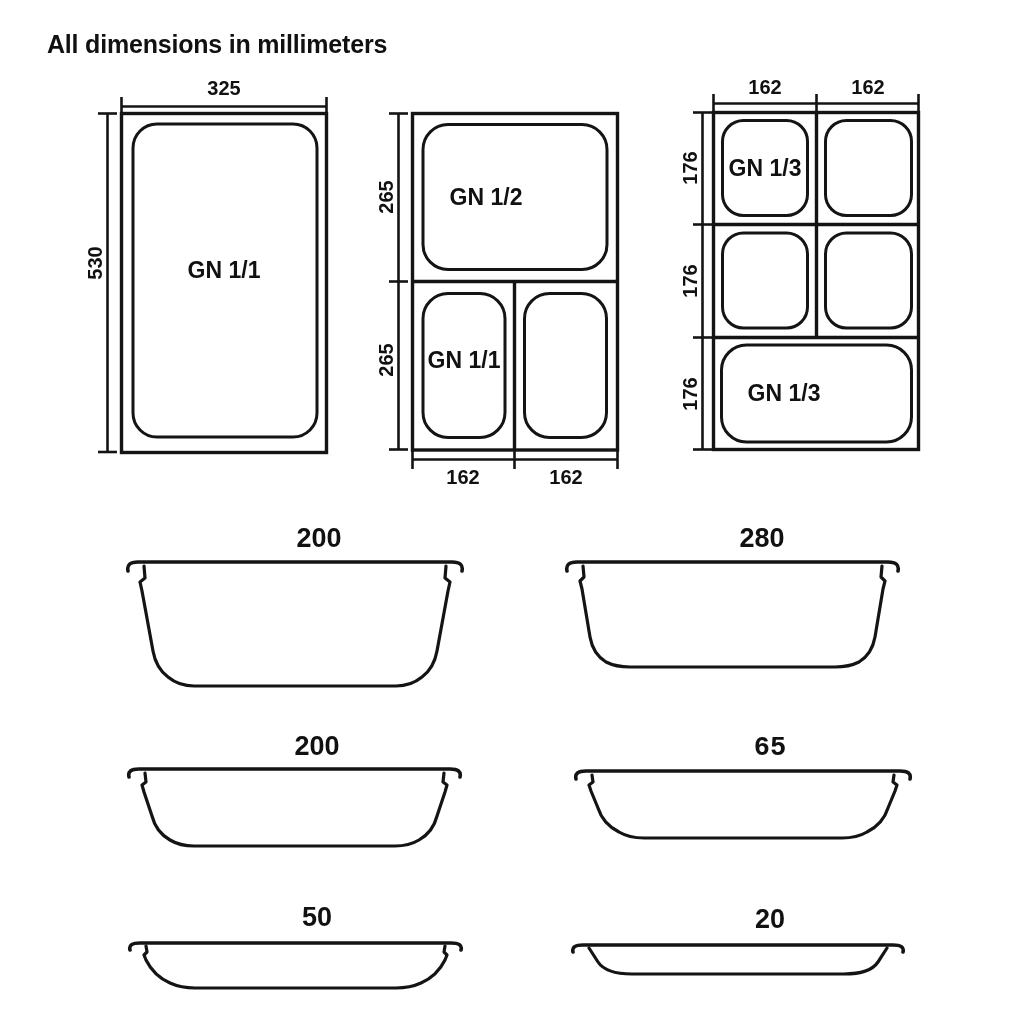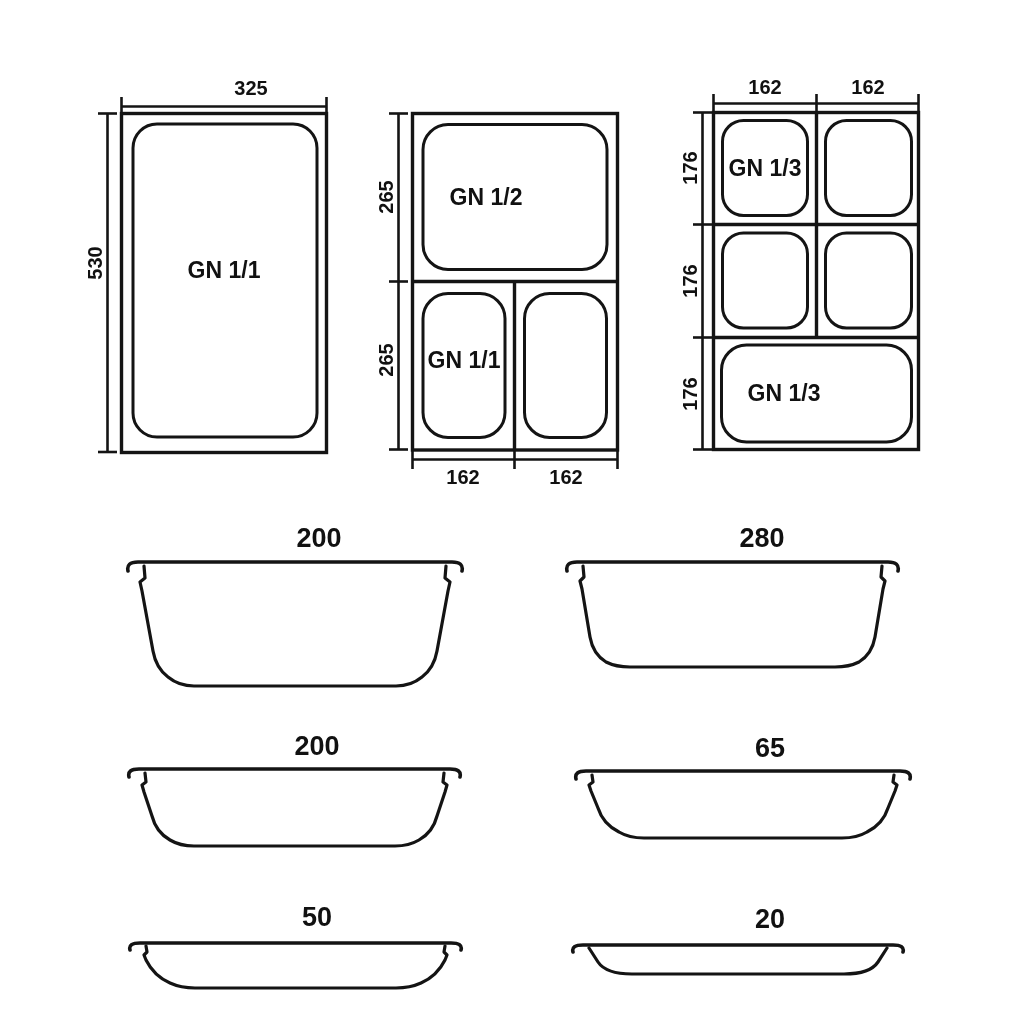--- a/index.html
+++ b/index.html
@@ -21,20 +21,21 @@
   .lbl.v{transform:translate(-50%,-50%) rotate(-90deg);}
   .dim{font-size:20px;}
   .gn{font-size:23px;}
   .depth{font-size:27px;margin-left:24px;}
 </style>
 </head>
 <body>
 
 <div class="canvas">
 
+  <div class="title">All dimensions in millimeters</div>
 
   <svg class="linework" width="1024" height="1024" viewBox="0 0 1024 1024" fill="none" stroke="#141414">
 
     <g>
       <rect x="121.5" y="113.5" width="205" height="339" stroke-width="3.4"></rect>
       <rect x="133" y="124" width="184" height="313" rx="24" stroke-width="3"></rect>
       <line x1="121" y1="106.5" x2="327" y2="106.5" stroke-width="2.6"></line>
       <line x1="121.5" y1="97" x2="121.5" y2="116" stroke-width="2.6"></line>
       <line x1="326.5" y1="97" x2="326.5" y2="116" stroke-width="2.6"></line>
       <line x1="107.5" y1="113" x2="107.5" y2="452" stroke-width="2.6"></line>
@@ -112,21 +113,21 @@
                  L 396 988 Q 410 988 421 983 Q 437 976 445 960 L 447 955 L 444 952 L 445 946" stroke-width="3.2"></path>
       </g>
 
       <g>
         <path d="M 573 952 Q 571 945 583 945 L 893 945 Q 905 945 903 952" stroke-width="3.6"></path>
         <path d="M 589 948 L 598 962 Q 606 974 632 974 L 844 974 Q 870 974 878 962 L 887 948" stroke-width="3.2"></path>
       </g>
     </g>
   </svg>
 
-  <div class="lbl dim" style="left:224px;top:88px;margin-left:27px;">325</div>
+  <div class="lbl dim" style="left:224px;top:88px;">325</div>
   <div class="lbl dim v" style="left:95px;top:263px;">530</div>
   <div class="lbl gn" style="left:224px;top:270px;">GN 1/1</div>
 
   <div class="lbl dim v" style="left:386px;top:197px;">265</div>
   <div class="lbl dim v" style="left:386px;top:360px;">265</div>
   <div class="lbl gn" style="left:486px;top:197px;">GN 1/2</div>
   <div class="lbl gn" style="left:464px;top:360px;">GN 1/1</div>
   <div class="lbl dim" style="left:463px;top:477px;">162</div>
   <div class="lbl dim" style="left:566px;top:477px;">162</div>
 
@@ -134,17 +135,17 @@
   <div class="lbl dim" style="left:868px;top:87px;">162</div>
   <div class="lbl dim v" style="left:690px;top:168px;">176</div>
   <div class="lbl dim v" style="left:690px;top:281px;">176</div>
   <div class="lbl dim v" style="left:690px;top:394px;">176</div>
   <div class="lbl gn" style="left:765px;top:168px;">GN 1/3</div>
   <div class="lbl gn" style="left:784px;top:393px;">GN 1/3</div>
 
   <div class="lbl depth" style="left:295px;top:538px;">200</div>
   <div class="lbl depth" style="left:738px;top:538px;">280</div>
   <div class="lbl depth" style="left:293px;top:746px;">200</div>
-  <div class="lbl depth" style="left:746px;top:748px;">65</div>
+  <div class="lbl depth" style="left:746px;top:748px;font-family:Liberation Mono, monospace;">65</div>
   <div class="lbl depth" style="left:293px;top:917px;">50</div>
   <div class="lbl depth" style="left:746px;top:919px;">20</div>
 
 </div>
 
 </body></html>

